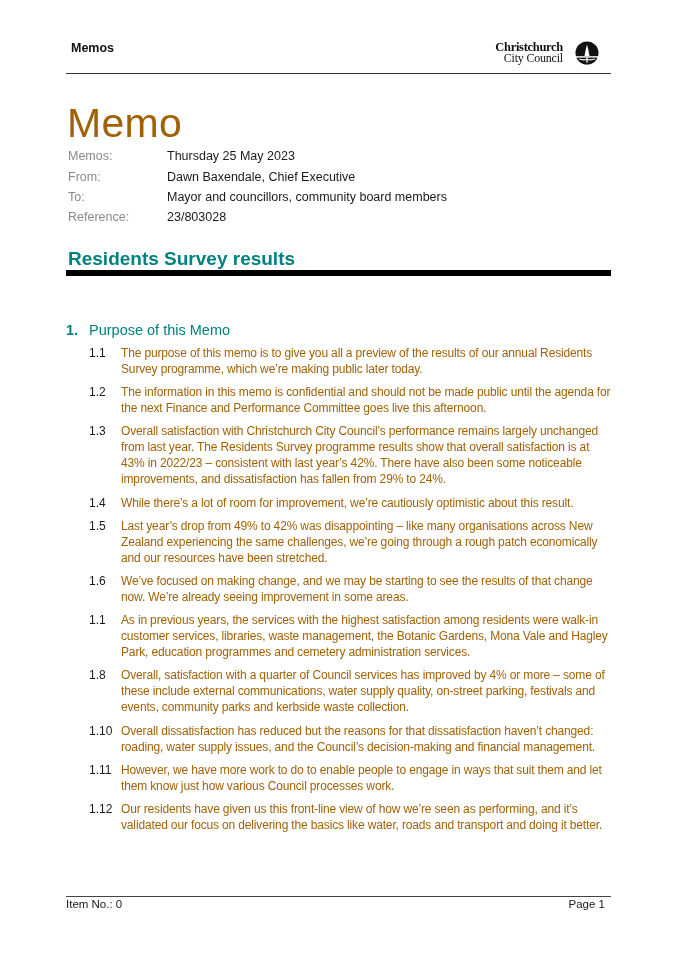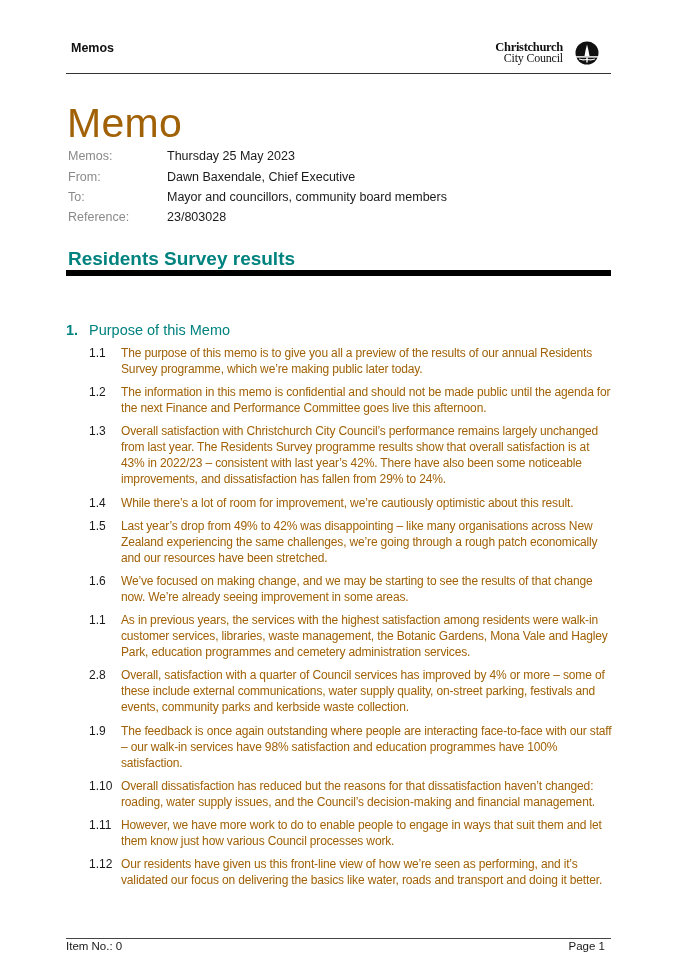--- a/index.html
+++ b/index.html
@@ -139,21 +139,21 @@
     }
     .para-text {
       font-size: 12px;
       line-height: 16px;
       color: #a16207;
       letter-spacing: -0.15px;
     }
     
     .footer {
       position: absolute;
-      left: 66px; top: 938px;
+      left: 66px; top: 896px;
       width: 545px;
       border-top: 1.5px solid #444;
       padding-top: 1px;
       display: flex;
       justify-content: space-between;
       font-size: 11.5px;
       color: #1a1a1a;
     }
     .footer span { padding: 0 0 0 0; }
     .footer .page-num { padding-right: 6px; }
@@ -235,26 +235,22 @@
     </div>
     <div class="para">
       <span class="para-num">1.6</span>
       <span class="para-text">We’ve focused on making change, and we may be starting to see the results of that change now. We’re already seeing improvement in some areas.</span>
     </div>
     <div class="para">
       <span class="para-num">1.1</span>
       <span class="para-text">As in previous years, the services with the highest satisfaction among residents were walk-in customer services, libraries, waste management, the Botanic Gardens, Mona Vale and Hagley Park, education programmes and cemetery administration services.</span>
     </div>
     <div class="para">
-      <span class="para-num">2.8</span>
+      <span class="para-num">1.8</span>
       <span class="para-text">Overall, satisfaction with a quarter of Council services has improved by 4% or more – some of these include external communications, water supply quality, on-street parking, festivals and events, community parks and kerbside waste collection.</span>
-    </div>
-    <div class="para">
-      <span class="para-num">1.9</span>
-      <span class="para-text">The feedback is once again outstanding where people are interacting face-to-face with our staff – our walk-in services have 98% satisfaction and education programmes have 100% satisfaction.</span>
     </div>
     <div class="para">
       <span class="para-num">1.10</span>
       <span class="para-text">Overall dissatisfaction has reduced but the reasons for that dissatisfaction haven’t changed: roading, water supply issues, and the Council’s decision-making and financial management.</span>
     </div>
     <div class="para">
       <span class="para-num">1.11</span>
       <span class="para-text">However, we have more work to do to enable people to engage in ways that suit them and let them know just how various Council processes work.</span>
     </div>
     <div class="para">

